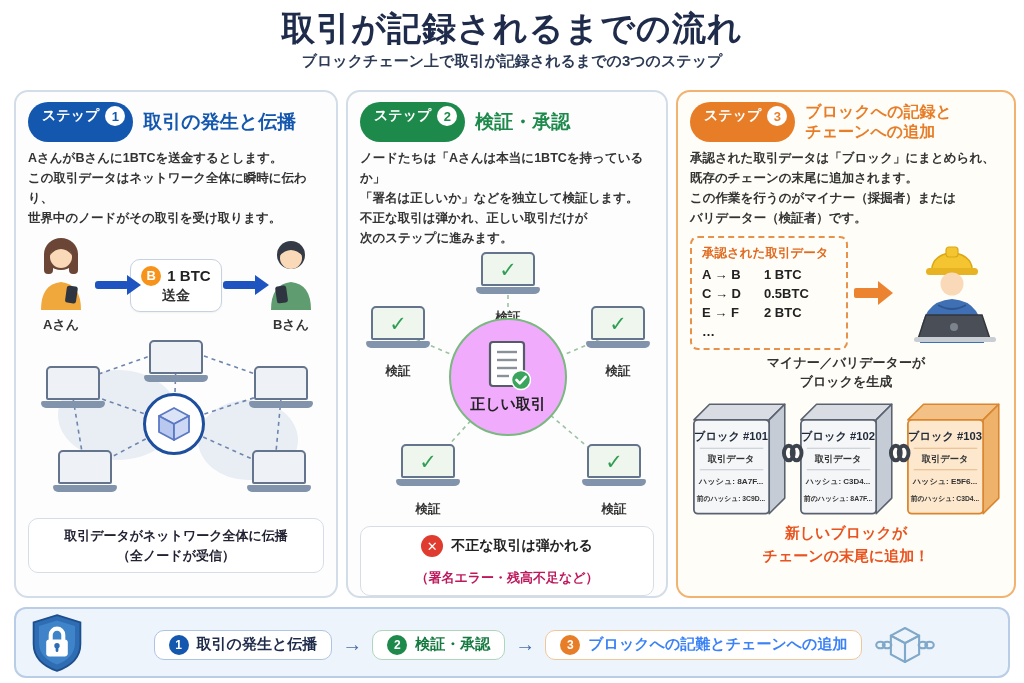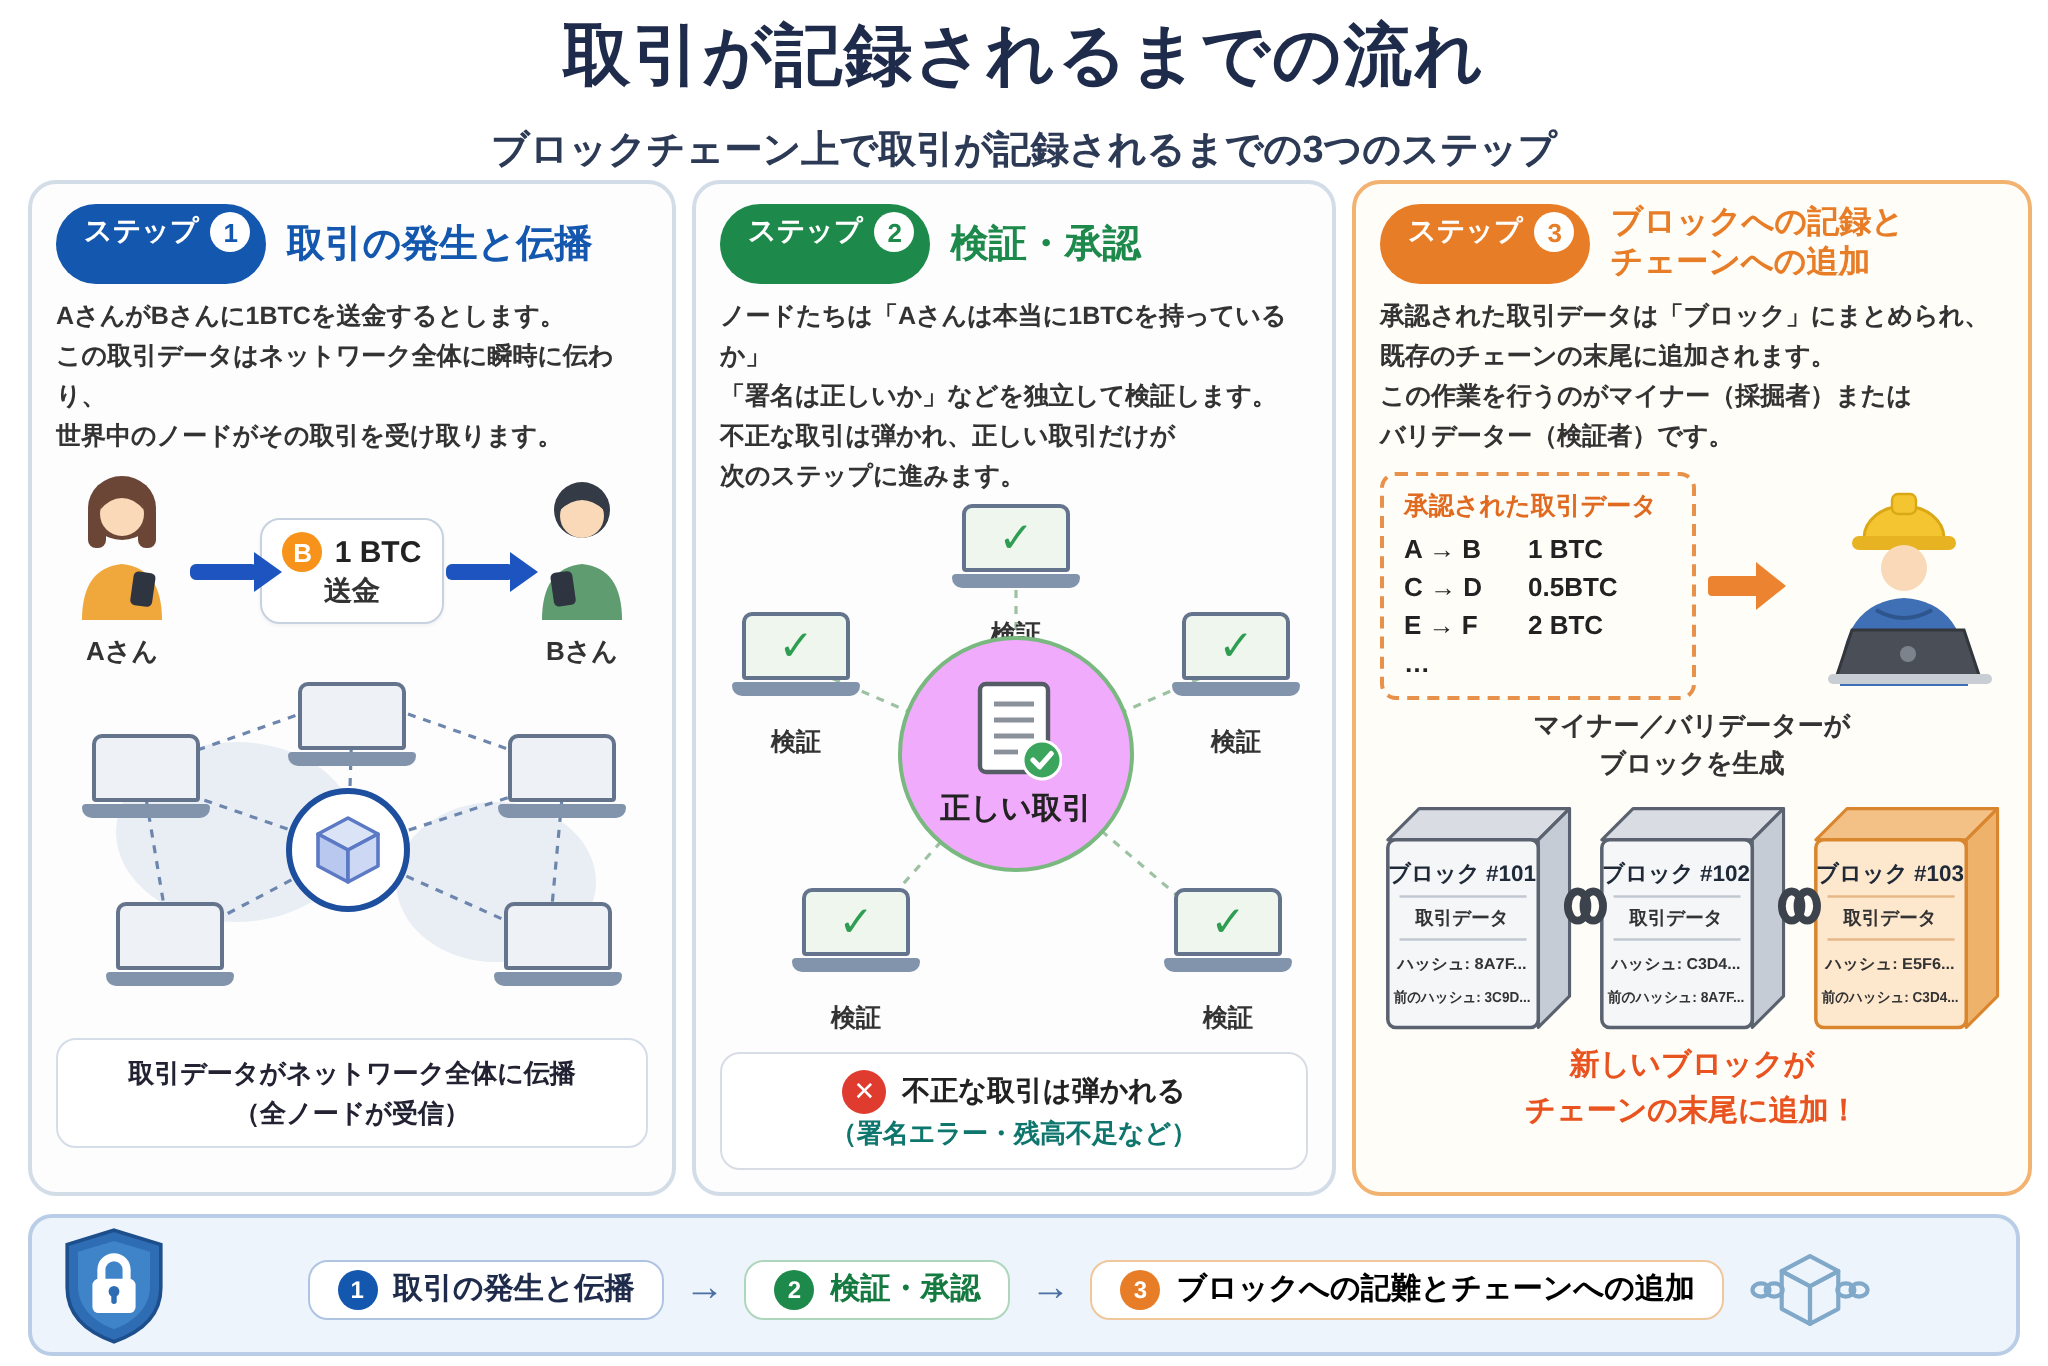--- a/index.html
+++ b/index.html
@@ -3,21 +3,21 @@
 <meta charset="utf-8">
 <style>
   * { margin:0; padding:0; box-sizing:border-box; }
   html,body { background:#fff; }
   body { font-family:"Liberation Sans","DejaVu Sans",sans-serif; color:#222; }
   #canvas { position:relative; width:1024px; height:683px; background:#fff; overflow:hidden; }
 
   
   .hdr { text-align:center; padding-top:6px; }
   .hdr h1 { font-size:34px; font-weight:900; color:#1e2b4a; letter-spacing:1px; line-height:1.3; }
-  .hdr .sub { font-size:19px; font-weight:bold; color:#2c3a55; margin-top:12px; }
+  .hdr .sub { font-size:15px; font-weight:bold; color:#2c3a55; margin-top:2px; }
 
   
   .panels { position:absolute; left:14px; top:90px; display:flex; gap:8px; }
   .panel { height:508px; border-radius:14px; background:#fdfdfe; border:2px solid #d3dde8; padding:10px 12px; position:relative; overflow:hidden; }
   .panel.p1 { width:324px; }
   .panel.p2 { width:322px; }
   .panel.p3 { width:340px; background:#fffdf7; border-color:#f2b270; }
 
   .badge-row { display:flex; align-items:center; gap:10px; margin-bottom:6px; }
   .badge { display:inline-flex; align-items:center; gap:6px; border-radius:999px; padding:4px 8px 16px 14px; color:#fff; font-weight:bold; font-size:14px; flex-shrink:0; }
@@ -62,21 +62,21 @@
   
   .verify { position:relative; width:296px; height:266px; margin:4px auto 0; }
   .vnode { position:absolute; width:64px; text-align:center; }
   .vnode .laptop { margin:0 auto; }
   .vlabel { font-size:12.5px; font-weight:bold; color:#333; margin-top:15px; }
   .vcircle { position:absolute; left:89px; top:66px; width:118px; height:118px; border-radius:50%; background:#f0abfc; border:2.5px solid #79b87e; display:flex; flex-direction:column; align-items:center; justify-content:center; gap:3px; }
   .vcircle .clabel { font-size:15px; font-weight:900; color:#222; }
   .rejbox { border:1.5px solid #d8dde5; border-radius:10px; background:#fff; margin-top:8px; padding:8px 6px; text-align:center; }
   .rej1 { display:flex; align-items:center; justify-content:center; gap:8px; font-size:14px; font-weight:900; color:#222; }
   .xcirc { width:22px; height:22px; border-radius:50%; background:#df3b2f; color:#fff; font-size:13px; font-weight:900; display:flex; align-items:center; justify-content:center; }
-  .rej2 { font-size:13px; font-weight:bold; color:#0f766e; margin-top:1px; }
+  .rej2 { font-size:13px; font-weight:bold; color:#be185d; margin-top:12px; }
 
   
   .approved-row { display:flex; align-items:center; gap:6px; margin-top:8px; }
   .appbox { border:2px dashed #e8914b; border-radius:8px; padding:7px 10px; background:#fffdf8; width:158px; flex-shrink:0; }
   .appbox .atitle { color:#e06a1f; font-weight:900; font-size:12.5px; margin-bottom:4px; }
   .arow { display:flex; font-size:13px; font-weight:bold; color:#222; line-height:1.45; }
   .arow .l { width:62px; }
   .oarrow { width:26px; height:10px; background:#ec8330; border-radius:2px; position:relative; flex-shrink:0; }
   .oarrow:after { content:""; position:absolute; right:-13px; top:-7px; border-left:15px solid #ec8330; border-top:12px solid transparent; border-bottom:12px solid transparent; }
   .miner-wrap { text-align:center; flex:1; }
@@ -89,21 +89,21 @@
   
   .footer { position:absolute; left:14px; top:607px; width:996px; height:71px; background:#eef4fb; border:2px solid #b9cde6; border-radius:12px; display:flex; align-items:center; padding:4px 12px 4px 14px; gap:12px; }
   .fcol { flex:1; }
   .fsummary { font-size:15px; font-weight:900; color:#1e2b4a; text-align:center; line-height:1.3; }
   .pillrow { display:flex; align-items:center; justify-content:center; gap:10px; margin-top:4px; }
   .pill { display:flex; align-items:center; gap:8px; background:#fff; border-radius:10px; padding:4px 14px; }
   .pill .pnum { width:20px; height:20px; border-radius:50%; color:#fff; font-size:12px; font-weight:900; display:flex; align-items:center; justify-content:center; }
   .pill span.plab { font-size:15px; font-weight:900; }
   .pill.b { border:1.5px solid #aec4e2; } .pill.b .pnum { background:#1457ae; } .pill.b .plab { color:#1e2b4a; }
   .pill.g { border:1.5px solid #aed6bc; } .pill.g .pnum { background:#1d8a4b; } .pill.g .plab { color:#157a40; }
-  .pill.o { border:1.5px solid #f0c79a; } .pill.o .pnum { background:#e87d28; } .pill.o .plab { color:#000000; }
+  .pill.o { border:1.5px solid #f0c79a; } .pill.o .pnum { background:#e87d28; } .pill.o .plab { color:#3b82f6; }
   .farrow { color:#4a6fa5; font-size:20px; font-weight:bold; }
 </style>
 </head>
 <body>
 
 <div id="canvas">
 
   <div class="hdr">
     <h1>取引が記録されるまでの流れ</h1>
     <div class="sub">ブロックチェーン上で取引が記録されるまでの3つのステップ</div>

